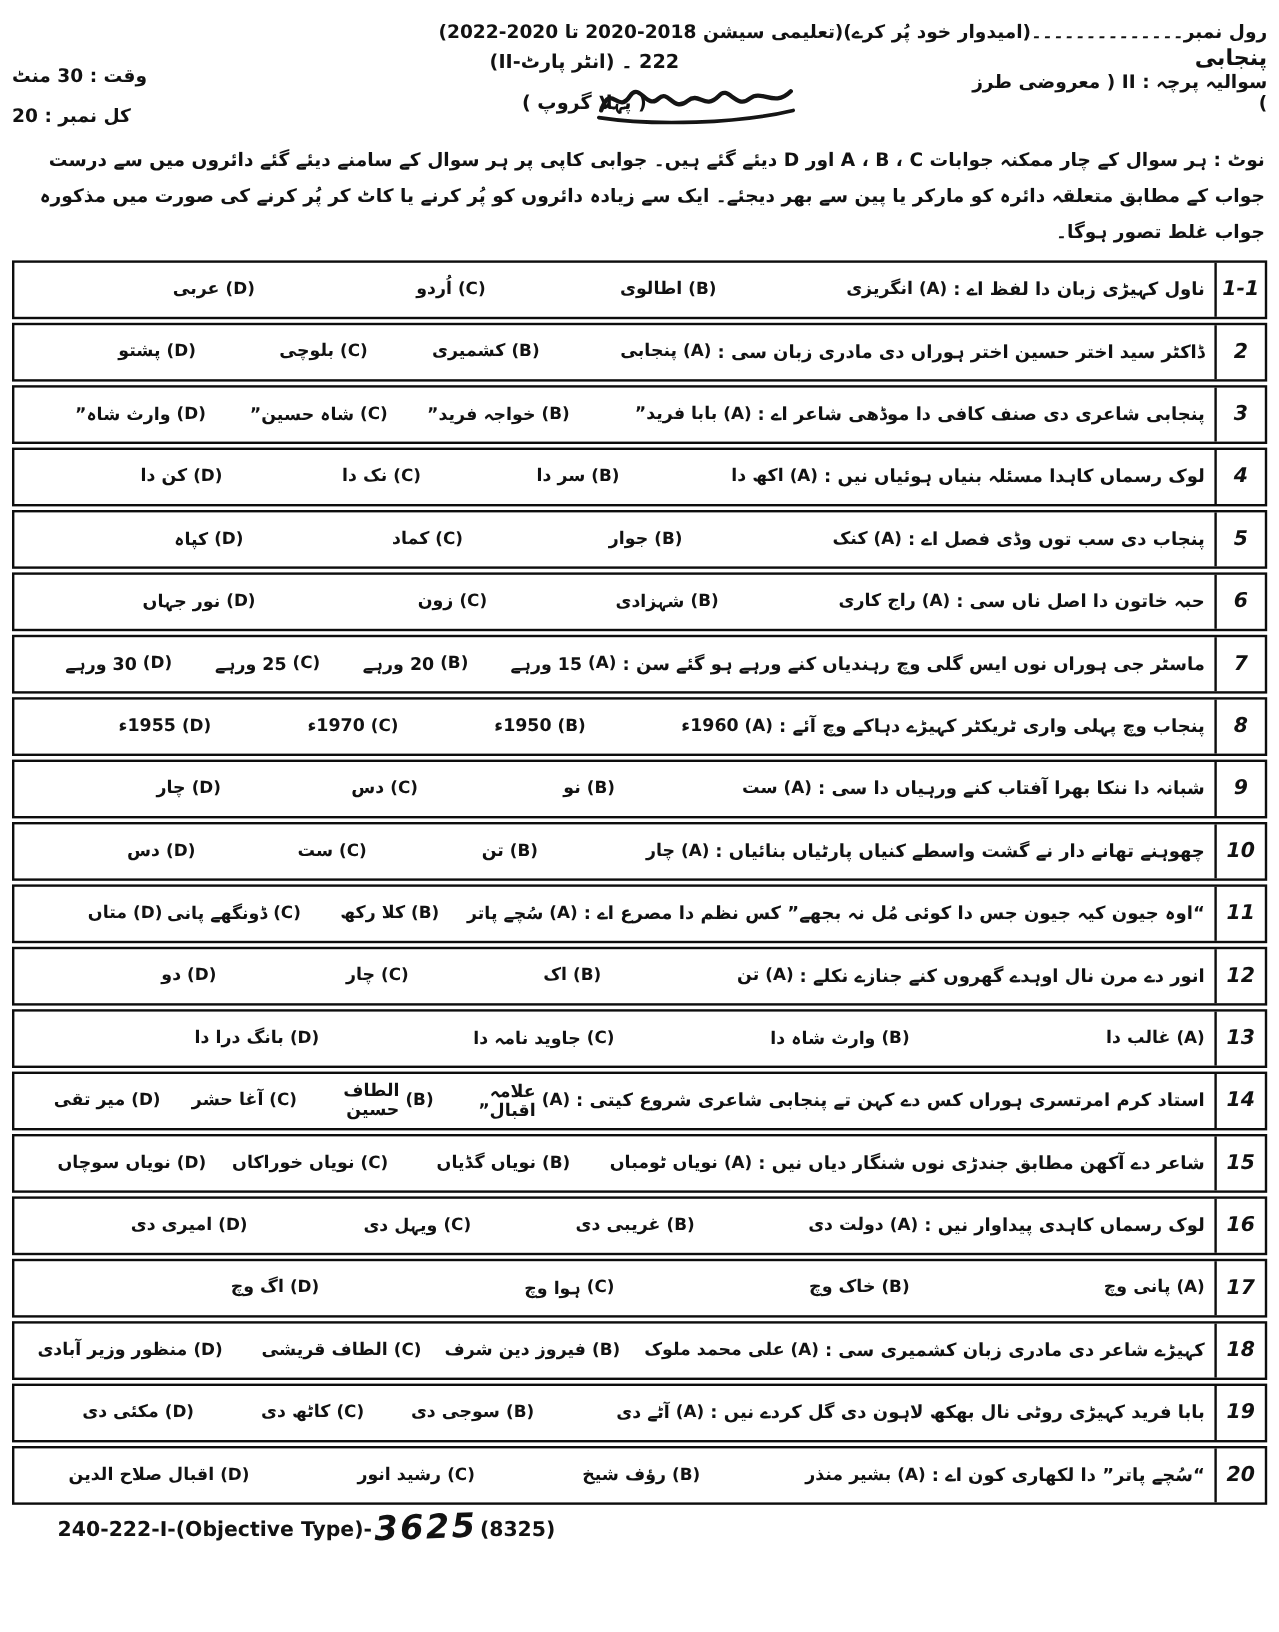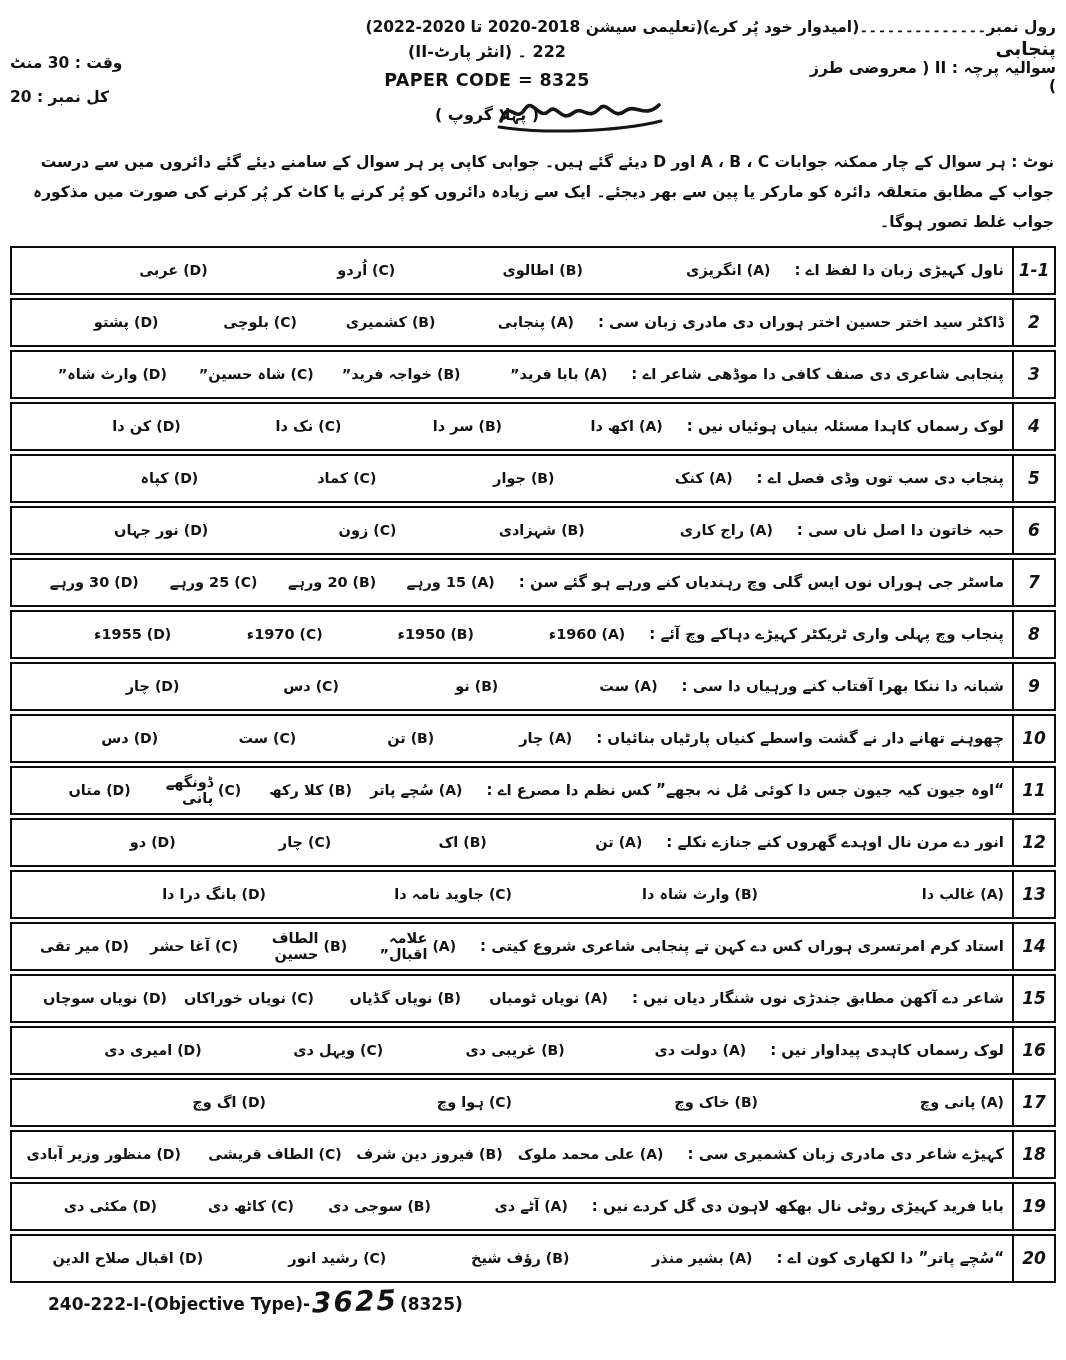--- a/index.html
+++ b/index.html
@@ -44,21 +44,21 @@
     border:2.2px solid #0d0d0d;
     margin-bottom:3px;min-height:45px;
     background:#fff;
   }
   .qnum{
     flex:0 0 40px;border-left:2.2px solid #0d0d0d;
     display:flex;align-items:center;justify-content:center;
     font-weight:700;font-size:17px;direction:ltr;font-style:italic;
   }
   .qbody{flex:1;display:flex;align-items:center;padding:2px 8px;min-width:0;}
-  .qtext{font-weight:700;font-size:15px;padding-left:24px;}
+  .qtext{font-weight:700;font-size:15px;padding-left:5px;}
   .opts{flex:1;display:flex;min-width:0;}
   .opt{flex:1;display:flex;align-items:center;justify-content:flex-start;
        gap:5px;font-weight:700;font-size:14.5px;min-width:0;}
   .olbl{font-style:normal;font-weight:700;font-size:14px;direction:ltr;flex:none;}
   .otext{direction:rtl;}
 
   
   .footer{
     margin:6px 0 0 38px;direction:ltr;
     font-weight:700;font-size:17px;display:flex;align-items:flex-end;gap:2px;
@@ -83,21 +83,20 @@
           <span>30 منٹ</span>
         </div>
         <div>
           <span>کل نمبر :</span>
           <span>20</span>
         </div>
       </div>
 
       <div class="hcenter">
         <div class="pline">222 ۔ (انٹر پارٹ-II)</div>
-        <div class="pcode">PAPER CODE = 8325</div>
         <div class="group-wrap">
           <span class="scribble">
             <svg width="172" height="46" viewBox="0 0 172 46">
               <path d="M6 30 C 14 6, 20 34, 30 18 C 38 6, 44 30, 54 20 C 62 12, 66 32, 78 22 C 88 14, 92 30, 104 18 C 112 8, 118 30, 130 20 C 140 12, 150 28, 164 14" stroke="#151515" stroke-width="3.6" fill="none" stroke-linecap="round"></path>
               <path d="M4 36 C 50 43, 120 41, 166 30" stroke="#151515" stroke-width="3" fill="none" stroke-linecap="round"></path>
             </svg>
           </span>
           <span class="group-label">( پہلا گروپ )</span>
         </div>
       </div>

